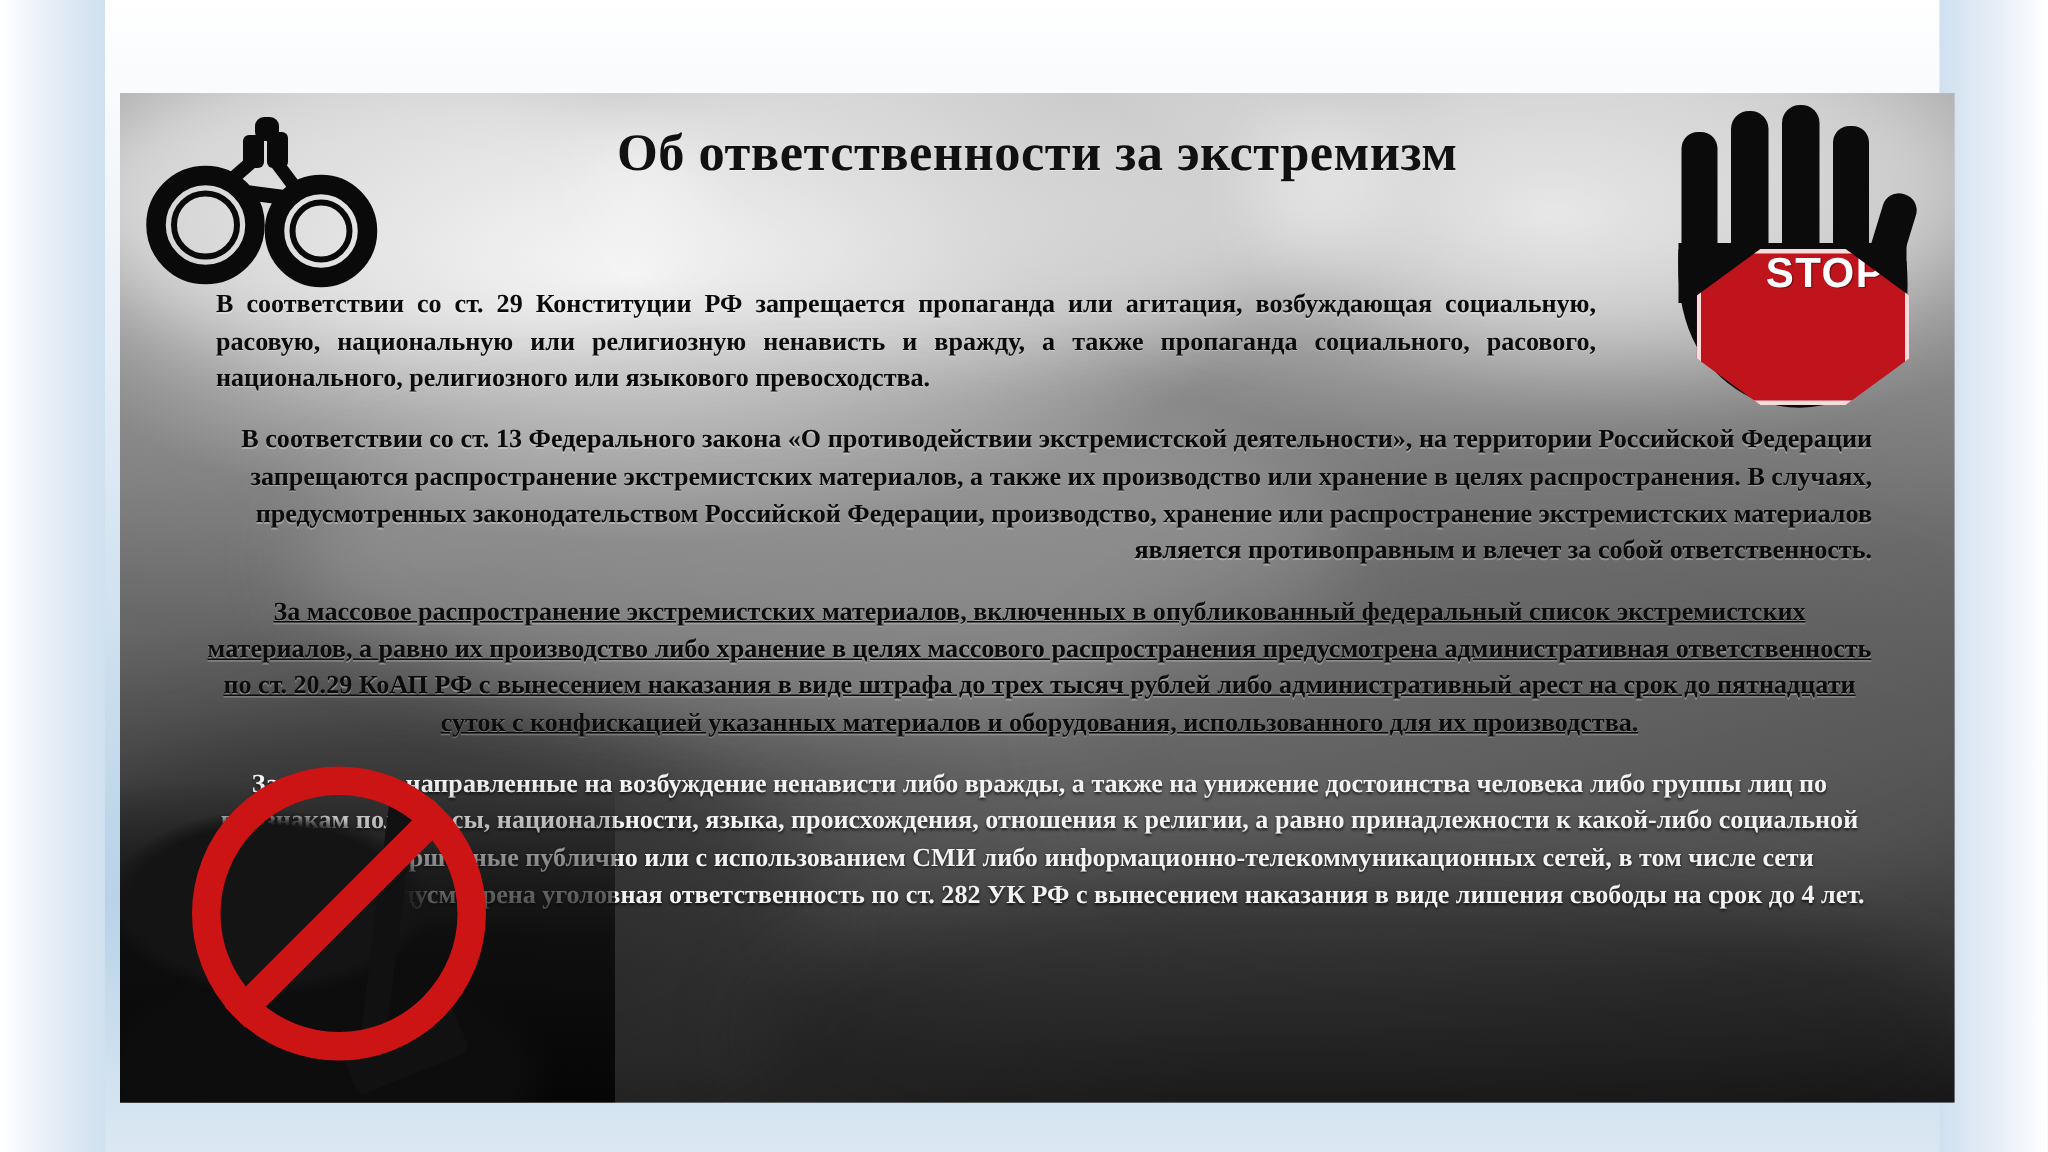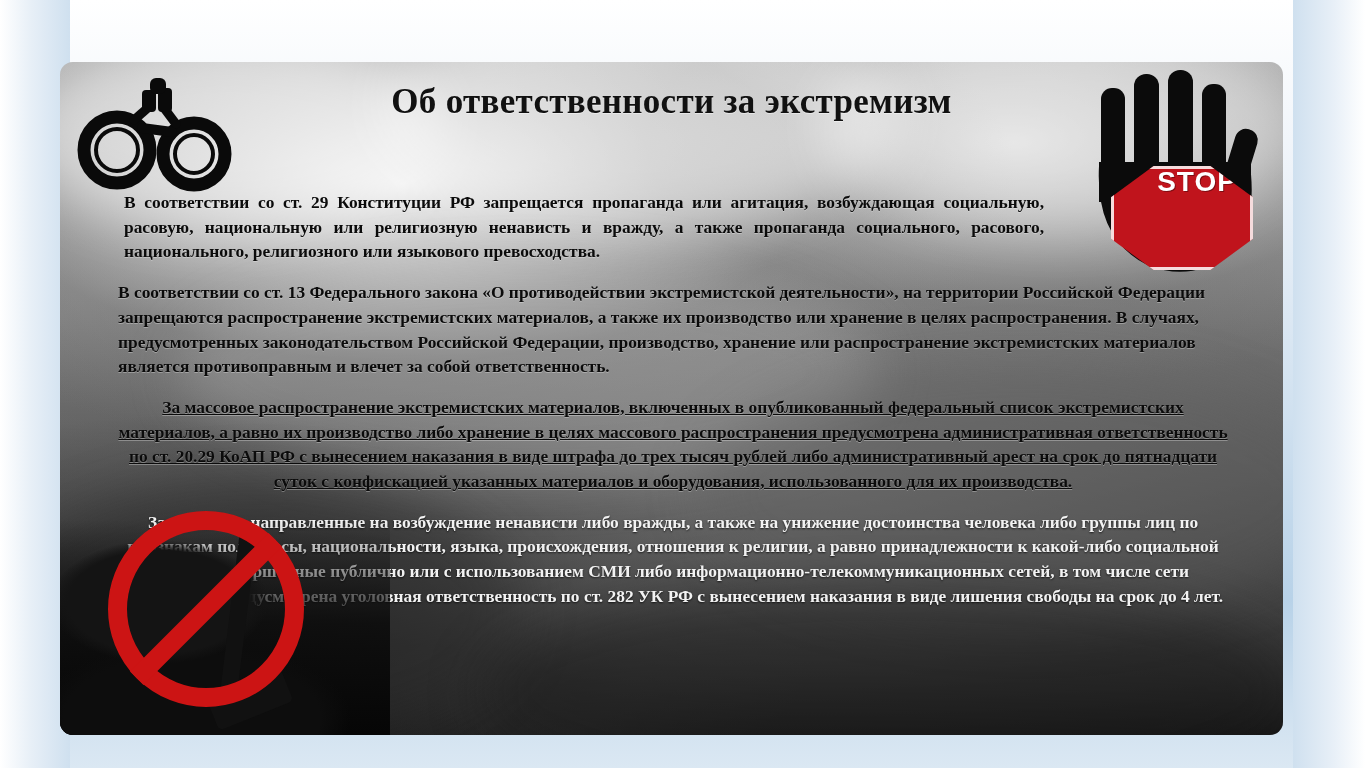--- a/index.html
+++ b/index.html
@@ -35,33 +35,32 @@
     content: "";
     position: absolute;
     right: 0; top: 0; bottom: 0;
     width: 72px;
     background: linear-gradient(270deg,#ffffff 0%, #e7eff7 45%, #cfe0ef 100%);
   }
 
   
   #poster {
     position: absolute;
-    left: 60px;
+    left: 80px;
     top: 62px;
     width: 1223px;
     height: 673px;
     overflow: hidden;
     background:
       radial-gradient(ellipse 70% 55% at 28% 18%, rgba(245,245,245,0.95) 0%, rgba(160,160,160,0.25) 48%, rgba(0,0,0,0) 72%),
       radial-gradient(ellipse 60% 48% at 78% 12%, rgba(235,235,235,0.8) 0%, rgba(150,150,150,0.2) 50%, rgba(0,0,0,0) 75%),
       radial-gradient(ellipse 80% 60% at 60% 62%, rgba(120,120,120,0.55) 0%, rgba(60,60,60,0.35) 55%, rgba(20,20,20,0.15) 85%),
       radial-gradient(ellipse 55% 40% at 15% 86%, rgba(30,30,30,0.75) 0%, rgba(60,60,60,0.3) 60%, rgba(0,0,0,0) 85%),
       linear-gradient(180deg, #c8c8c8 0%, #a9a9a9 18%, #8e8e8e 38%, #6f6f6f 58%, #4d4d4d 76%, #2b2b2b 92%, #161616 100%);
     z-index: 2;
-    border-radius: 13px;
   }
   
   .cloud {
     position: absolute;
     border-radius: 50%;
     filter: blur(26px);
     pointer-events: none;
   }
 
   
@@ -89,21 +88,21 @@
   }
   .para {
     color: #0b0b0b;
     font-weight: bold;
     font-size: 17.4px;
     line-height: 1.42;
     margin: 0 0 16px 0;
     text-shadow: 0 1px 0 rgba(255,255,255,0.30);
   }
   .para.p1 { text-align: justify; width: 920px; margin-left: 6px; }
-  .para.p2 { text-align: left; width: 1110px; }
+  .para.p2 { text-align: right; width: 1110px; }
   .para.p3 { text-align: center; width: 1110px; text-decoration: underline; }
   .para.p4 { text-align: center; width: 1110px; color: #f2f2f2; text-shadow: 0 1px 2px rgba(0,0,0,0.75); }
 
   
   #handcuffs {
     position: absolute;
     left: 12px;
     top: 10px;
     width: 170px;
     height: 120px;

